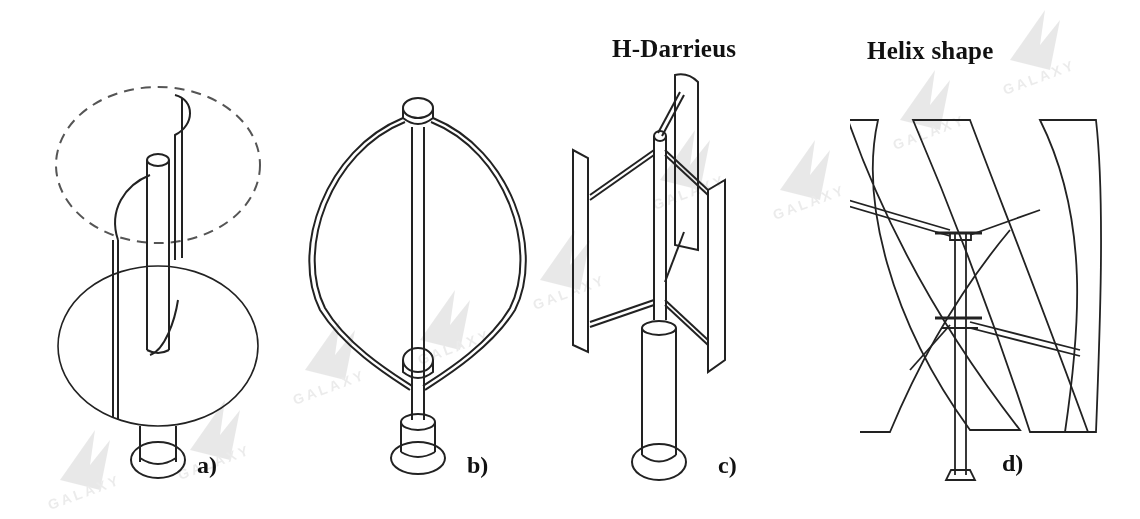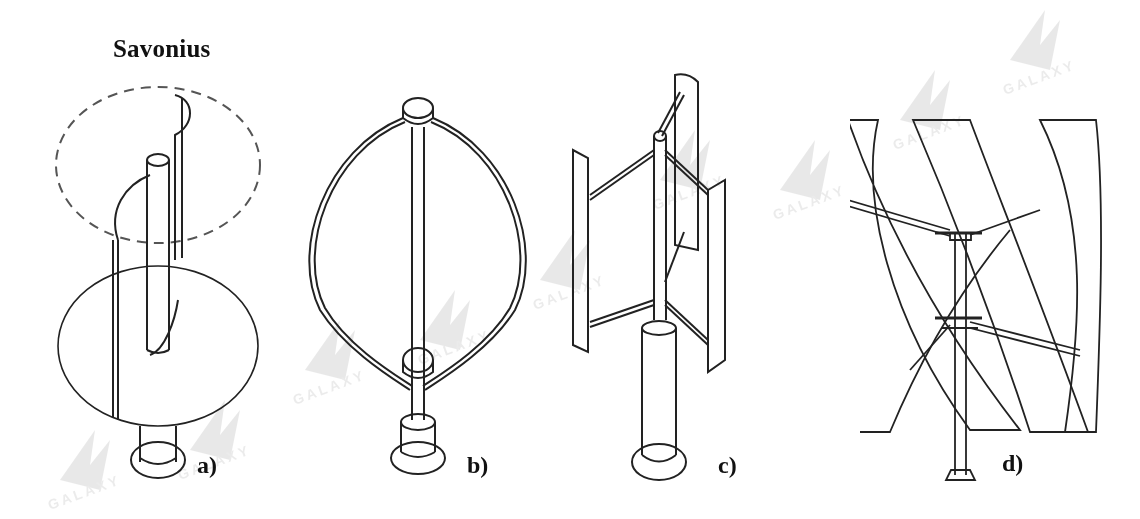--- a/index.html
+++ b/index.html
@@ -47,21 +47,20 @@
   <svg class="wm" style="left:880px;top:50px;" width="200" height="120" viewBox="0 0 200 120">
     <polygon points="20,70 55,20 50,55 70,30 60,80" fill="#777"></polygon>
     <text class="wm-text" x="15" y="100" transform="rotate(-20 15 100)">GALAXY</text>
   </svg>
   <svg class="wm" style="left:990px;top:0px;" width="150" height="120" viewBox="0 0 150 120">
     <polygon points="20,60 55,10 50,45 70,20 60,70" fill="#777"></polygon>
     <text class="wm-text" x="15" y="95" transform="rotate(-20 15 95)">GALAXY</text>
   </svg>
 
   <div class="panel" style="left:0;width:285px;">
-    <div class="title" style="left:113px;top:35px;">Savonius</div>
     <svg class="draw" width="285" height="519" viewBox="0 0 285 519">
       <g fill="none" stroke="#222" stroke-width="2">
         <ellipse cx="158" cy="165" rx="102" ry="78" stroke="#555" stroke-dasharray="10,7"></ellipse>
         <ellipse cx="158" cy="346" rx="100" ry="80" stroke-width="1.6"></ellipse>
 
         <path d="M175,95 C195,100 195,125 175,135 L175,260"></path>
         <path d="M182,98 L182,258"></path>
         <path d="M118,240 C108,210 125,185 150,175"></path>
         <path d="M113,240 L113,418"></path>
         <path d="M118,240 L118,420"></path>
@@ -103,20 +102,21 @@
         <line x1="116" y1="422" x2="116" y2="452"></line>
         <line x1="150" y1="422" x2="150" y2="452"></line>
         <ellipse cx="133" cy="458" rx="27" ry="16"></ellipse>
         <path d="M116,452 Q133,462 150,452"></path>
       </g>
     </svg>
     <div class="label" style="left:182px;top:452px;">b)</div>
   </div>
 
   <div class="panel" style="left:570px;width:280px;">
+    <div class="title" style="left:42px;top:35px;">H-Darrieus</div>
     <svg class="draw" width="280" height="519" viewBox="0 0 280 519">
       <g fill="none" stroke="#222" stroke-width="2">
 
         <path d="M3,150 L3,345 L18,352 L18,158 Z"></path>
 
         <path d="M105,75 L105,245 L128,250 L128,82 Q118,72 105,75 Z"></path>
 
         <path d="M138,190 L138,372 L155,360 L155,180 Z"></path>
 
         <path d="M20,195 L84,150"></path>
@@ -139,20 +139,21 @@
         <line x1="72" y1="328" x2="72" y2="455"></line>
         <line x1="106" y1="328" x2="106" y2="455"></line>
         <ellipse cx="89" cy="462" rx="27" ry="18"></ellipse>
         <path d="M72,455 Q89,468 106,455"></path>
       </g>
     </svg>
     <div class="label" style="left:148px;top:452px;">c)</div>
   </div>
 
   <div class="panel" style="left:850px;width:290px;">
+    <div class="title" style="left:17px;top:37px;">Helix shape</div>
     <svg class="draw" width="290" height="519" viewBox="0 0 290 519">
       <g fill="none" stroke="#222" stroke-width="1.8">
 
         <path d="M-2,120 L28,120 C10,200 40,320 120,430 L170,430 C100,340 40,240 -2,120 Z"></path>
 
         <path d="M63,120 L120,120 C150,200 190,300 238,432 L180,432 C150,340 110,230 63,120 Z"></path>
 
         <path d="M190,120 L246,120 C255,200 250,330 246,432 L215,432 C230,330 240,220 190,120 Z"></path>
 
         <path d="M10,432 L40,432 C70,360 110,290 160,230"></path>

